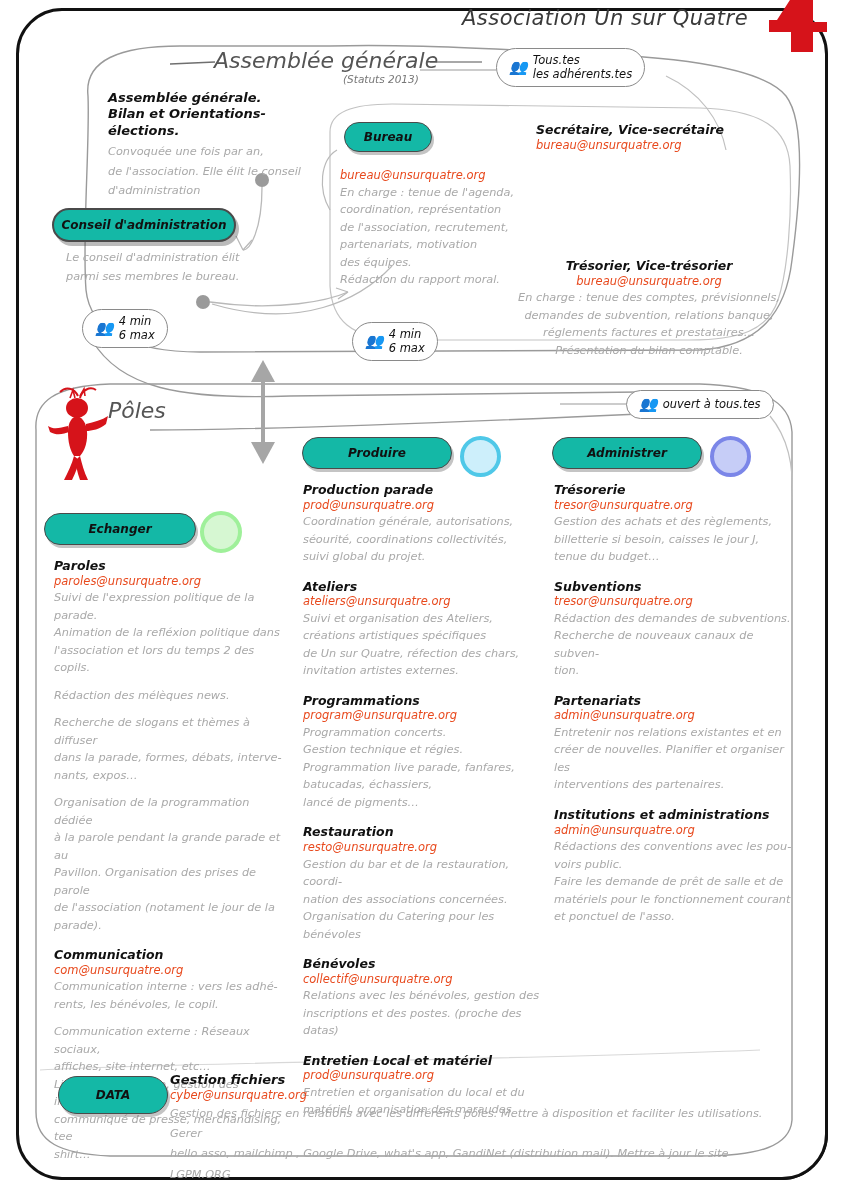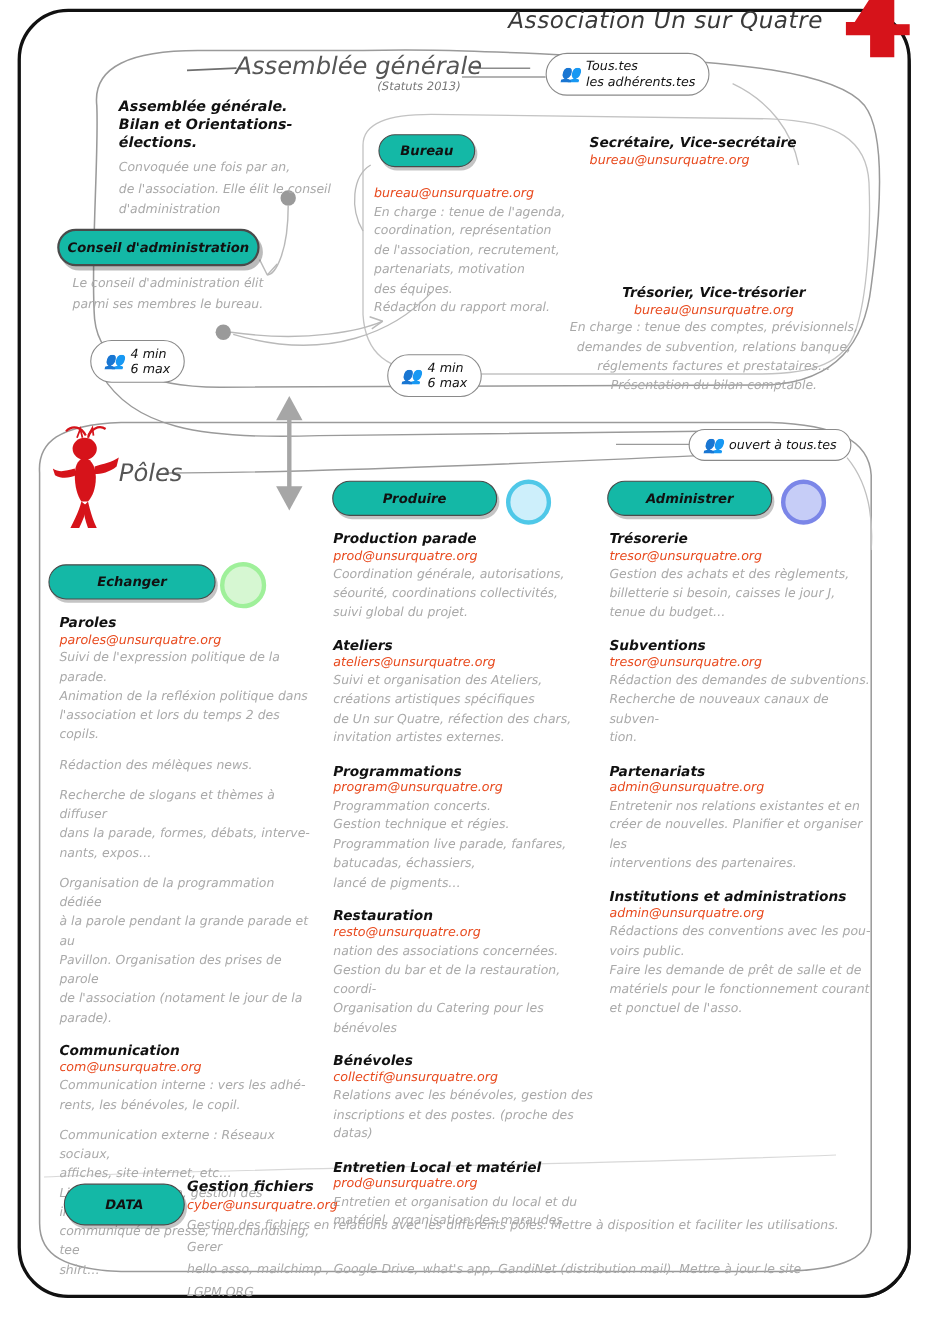--- a/index.html
+++ b/index.html
@@ -196,21 +196,21 @@
     <path d="M12 6 C18 0 26 2 30 10 M48 4 C42 0 34 4 32 12" stroke="#d6131a" stroke-width="2" fill="none"></path>
     <path d="M22 12 l3 -8 l2 8 M32 10 l4 -7 l1 7" stroke="#d6131a" stroke-width="1.6" fill="none"></path>
     <ellipse cx="29" cy="22" rx="11" ry="10"></ellipse>
     <path d="M29 30 C36 32 40 40 39 52 C38 62 35 66 32 70 L26 70 C22 64 20 56 20 46 C20 36 24 31 29 30 Z"></path>
     <path d="M20 40 C12 42 6 44 0 40 L2 46 C9 50 16 48 21 46 Z"></path>
     <path d="M38 38 C46 36 54 34 60 30 L58 38 C52 43 44 45 38 45 Z"></path>
     <path d="M26 70 C24 78 20 86 16 94 L24 94 C28 86 30 80 31 74 Z"></path>
     <path d="M32 70 C34 78 36 86 40 94 L32 94 C29 86 28 80 28 74 Z"></path>
   </g>
 </svg>
-<div class="hand" style="position:absolute;left:108px;top:418px;font-size:22px;color:#555;">Pôles</div>
+<div class="hand" style="position:absolute;left:108px;top:398px;font-size:22px;color:#555;">Pôles</div>
 
 <div class="badge" style="left:626px;top:390px;">
   <span class="ppl">👥</span>
   <span>ouvert à tous.tes</span>
 </div>
 
 <div class="pill hand thin" style="left:44px;top:513px;width:150px;height:30px;font-size:12px;">Echanger</div>
 <div class="dot" style="left:200px;top:511px;width:34px;height:34px;background:#d6f7d2;border:4px solid #9ff09a;"></div>
 <div style="position:absolute;left:54px;top:558px;width:228px;">
     <div class="blk">
@@ -280,22 +280,22 @@
         <div>Gestion technique et régies.</div>
         <div>Programmation live parade, fanfares,</div>
         <div>batucadas, échassiers,</div>
         <div>lancé de pigments…</div>
       </div>
     </div>
     <div class="blk">
       <div class="hand sec-title">Restauration</div>
       <div class="hand sec-mail">resto@unsurquatre.org</div>
       <div class="hand sec-body">
+        <div>Gestion du bar et de la restauration, coordi-</div>
         <div>nation des associations concernées.</div>
-        <div>Gestion du bar et de la restauration, coordi-</div>
         <div>Organisation du Catering pour les bénévoles</div>
       </div>
     </div>
     <div class="blk">
       <div class="hand sec-title">Bénévoles</div>
       <div class="hand sec-mail">collectif@unsurquatre.org</div>
       <div class="hand sec-body">
         <div>Relations avec les bénévoles,  gestion des</div>
         <div>inscriptions et des postes. (proche des datas)</div>
       </div>

